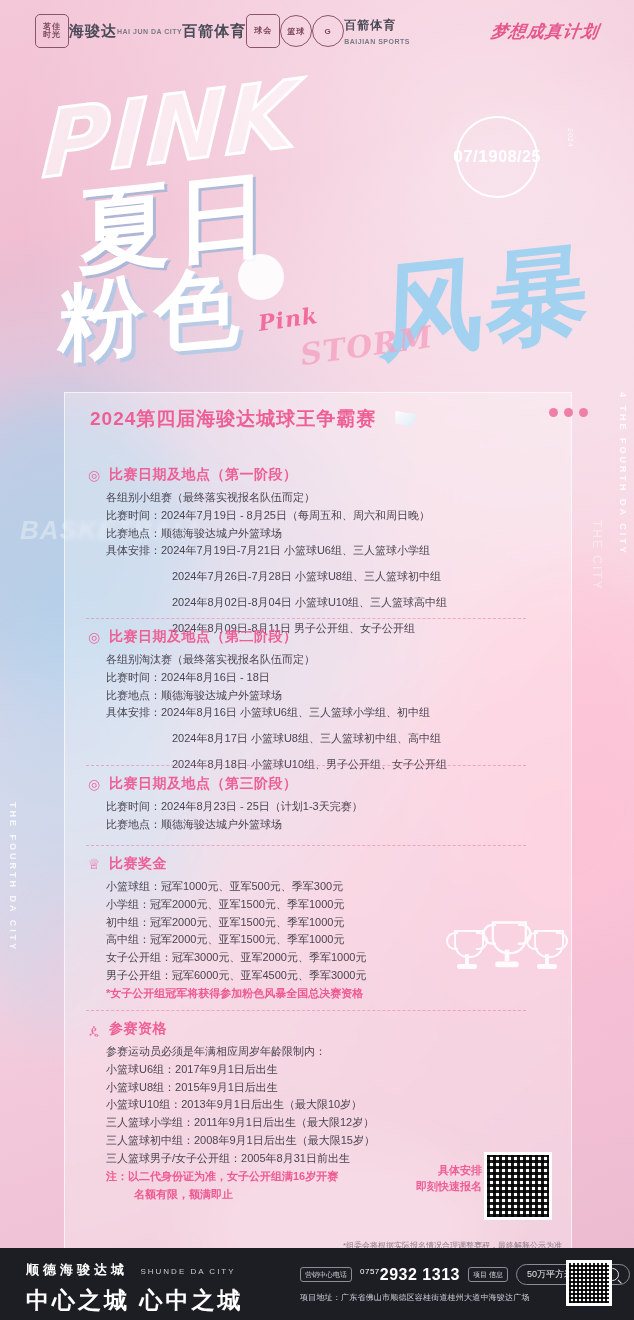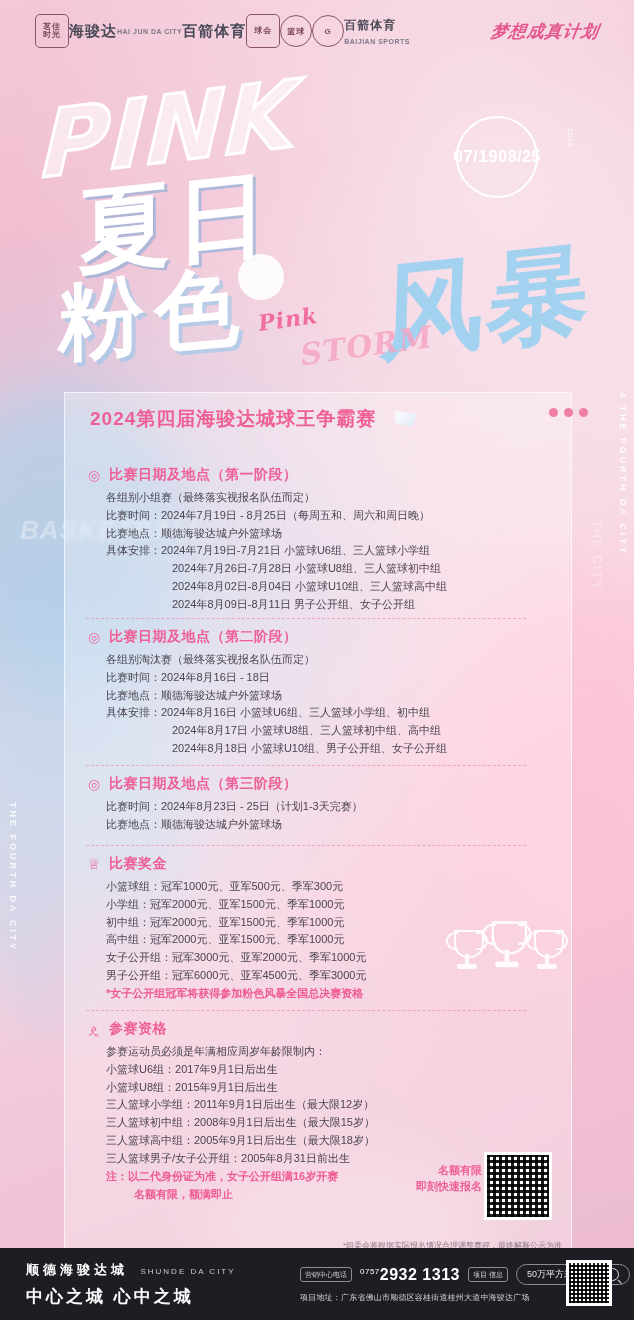--- a/index.html
+++ b/index.html
@@ -106,21 +106,21 @@
   }
   .flag{width:22px;height:16px;background:linear-gradient(135deg,#ffffff,#d9eaf7);clip-path:polygon(0 0,100% 22%,76% 100%,0 78%);opacity:.9;}
   .dots{position:absolute;right:46px;top:408px;display:flex;gap:6px;}
   .dots i{width:9px;height:9px;border-radius:50%;background:#f07fa8;display:block;}
 
   .sec{position:absolute;left:86px;width:440px;}
   .sec-h{display:flex;align-items:center;gap:7px;margin-bottom:5px;}
   .sec-h .ico{width:16px;height:16px;display:flex;align-items:center;justify-content:center;color:#ef6aa0;font-size:14px;}
   .sec-h .ttl{font-size:14px;font-weight:bold;color:#ee5f96;letter-spacing:.5px;}
   .sec-body{font-size:11px;color:#4a4450;line-height:1.62;padding-left:20px;}
-  .sec-body .indent{padding-left:66px;}
+  .sec-body .indent{padding-left:66px;margin-top:8px;}
   .hr{position:absolute;left:86px;width:440px;border-top:1px dashed rgba(238,120,160,.55);}
   .note{color:#ef5a93;font-weight:bold;}
 
   .trophies{position:absolute;right:70px;top:930px;display:flex;gap:6px;align-items:flex-end;opacity:.9;}
   .tro{width:34px;height:44px;position:relative;}
   .tro .cup{position:absolute;left:4px;top:0;width:26px;height:24px;border:2px solid #ffffff;border-radius:0 0 14px 14px;}
   .tro .stem{position:absolute;left:15px;top:24px;width:4px;height:10px;background:#fff;}
   .tro .base{position:absolute;left:7px;top:34px;width:20px;height:5px;background:#fff;border-radius:2px;}
   .tro .ear-l{position:absolute;left:-4px;top:2px;width:10px;height:14px;border:2px solid #fff;border-right:none;border-radius:10px 0 0 10px;}
   .tro .ear-r{position:absolute;right:-4px;top:2px;width:10px;height:14px;border:2px solid #fff;border-left:none;border-radius:0 10px 10px 0;}
@@ -133,21 +133,21 @@
       repeating-linear-gradient(0deg,#1b1b1b 0 3px,#fff 3px 6px);
       background-blend-mode:multiply;}
   .qr-cta{position:absolute;right:152px;top:1163px;text-align:right;font-size:11px;font-weight:bold;color:#ee5f96;line-height:1.45;}
   .disclaim{position:absolute;right:72px;top:1240px;font-size:8px;color:#8c7d86;}
 
   
   .footer{position:absolute;left:0;bottom:0;width:634px;height:72px;background:#1d1d24;color:#fff;}
   .f-left{position:absolute;left:26px;top:12px;}
   .f-brand{font-size:13px;font-weight:bold;letter-spacing:4px;}
   .f-brand-en{font-size:8px;letter-spacing:2px;color:#c9c9d2;margin-left:8px;}
-  .f-slogan{font-size:17px;font-weight:bold;letter-spacing:3px;margin-top:6px;}
+  .f-slogan{font-size:23px;font-weight:bold;letter-spacing:3px;margin-top:6px;}
   .f-mid{position:absolute;left:300px;top:16px;display:flex;align-items:center;gap:8px;}
   .f-tag{font-size:7px;line-height:1.1;text-align:center;border:1px solid #8c8c99;border-radius:3px;padding:3px 4px;color:#d5d5dd;}
   .f-tel{font-size:16px;font-weight:bold;letter-spacing:.5px;}
   .f-tel sup{font-size:8px;font-weight:normal;vertical-align:super;}
   .f-pill{border:1px solid #8c8c99;border-radius:12px;padding:3px 10px;font-size:9px;color:#e3e3ea;display:flex;align-items:center;gap:6px;}
   .f-pill .mag{width:11px;height:11px;border:1.4px solid #e3e3ea;border-radius:50%;position:relative;}
   .f-pill .mag::after{content:"";position:absolute;right:-4px;bottom:-2px;width:5px;height:1.4px;background:#e3e3ea;transform:rotate(45deg);}
   .f-addr{position:absolute;left:300px;top:44px;font-size:8px;color:#cfcfd8;letter-spacing:.2px;}
   .f-qr{position:absolute;right:22px;top:12px;width:46px;height:46px;background:#fff;padding:3px;box-sizing:border-box;}
   .f-qr .q{width:100%;height:100%;background:
@@ -305,34 +305,34 @@
 
   <div class="sec" style="top:1020px">
     <div class="sec-h">
       <span class="ico">ዼ</span>
       <span class="ttl">参赛资格</span>
     </div>
     <div class="sec-body">
       <div>参赛运动员必须是年满相应周岁年龄限制内：</div>
       <div>小篮球U6组：2017年9月1日后出生</div>
       <div>小篮球U8组：2015年9月1日后出生</div>
+      <div>小篮球U10组：2013年9月1日后出生（最大限10岁）</div>
       <div>三人篮球小学组：2011年9月1日后出生（最大限12岁）</div>
       <div>三人篮球初中组：2008年9月1日后出生（最大限15岁）</div>
-      <div>三人篮球高中组：2005年9月1日后出生（最大限18岁）</div>
       <div>三人篮球男子/女子公开组：2005年8月31日前出生</div>
       <div class="note">注：以二代身份证为准，女子公开组满16岁开赛</div>
       <div class="note" style="padding-left:28px">名额有限，额满即止</div>
     </div>
   </div>
 
   <div class="qrbox">
       <div class="qr"></div>
     </div>
   <div class="qr-cta">
-    <div>名额有限</div>
+    <div>具体安排</div>
     <div>即刻快速报名</div>
   </div>
   <div class="disclaim">*组委会将根据实际报名情况合理调整赛程，最终解释公示为准</div>
 
   <div class="footer">
     <div class="f-left">
       <span class="f-brand">顺德海骏达城</span>
       <span class="f-brand-en">SHUNDE DA CITY</span>
       <div class="f-slogan">中心之城 心中之城</div>
     </div>

